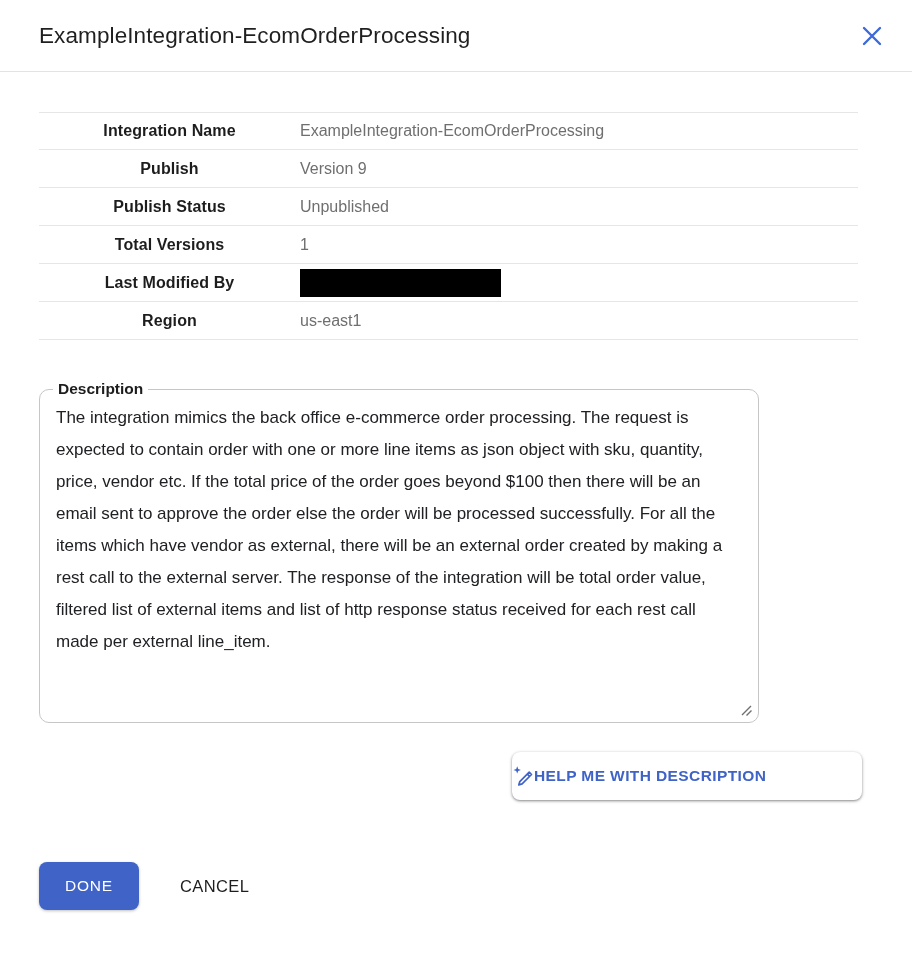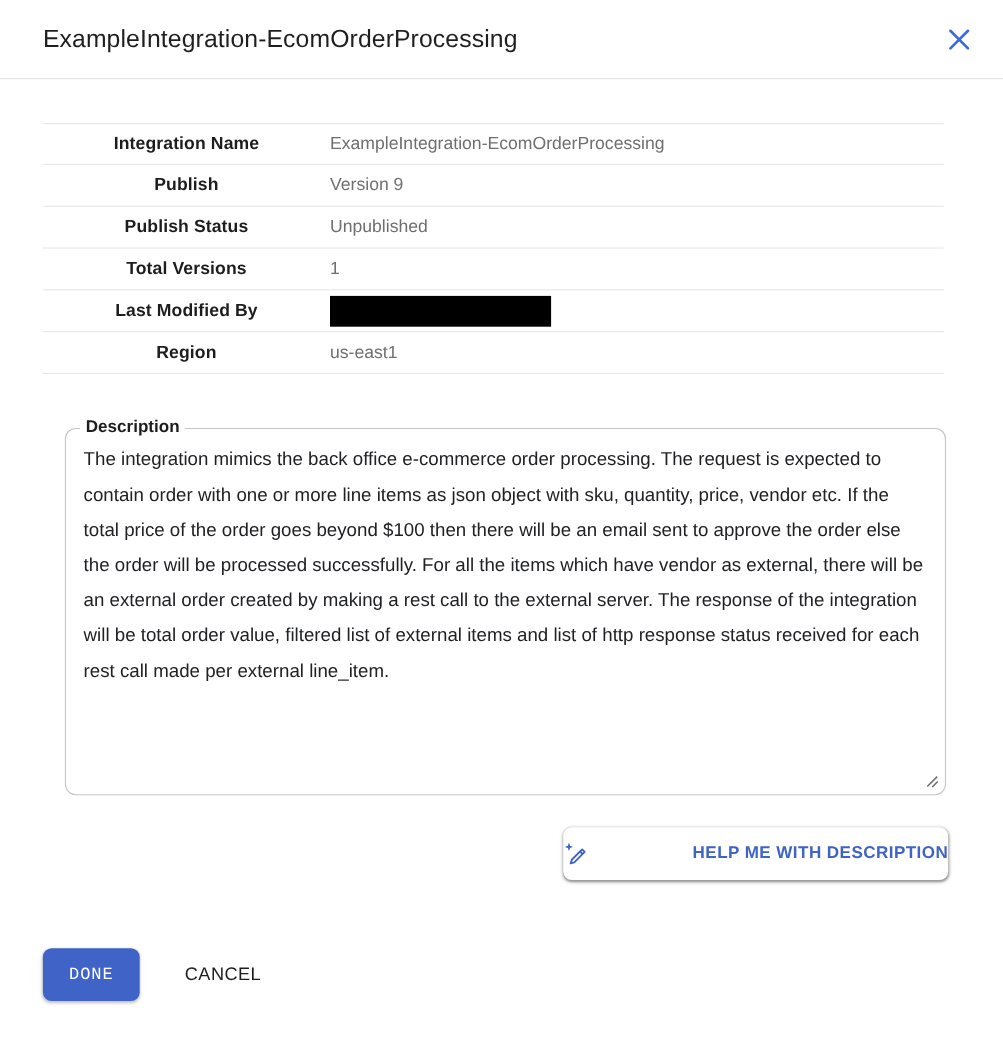--- a/index.html
+++ b/index.html
@@ -62,22 +62,22 @@
   }
   .redaction {
     width: 201px;
     height: 28px;
     background: #000000;
   }
 
   
   .desc-fieldset {
     position: relative;
-    margin: 40px 0 0 59px;
-    width: 801px;
+    margin: 40px 0 0 39px;
+    width: 720px;
     height: 343px;
     border: 1px solid #c6c6c6;
     border-radius: 10px;
     padding: 4px 4px 8px 4px;
   }
   .desc-fieldset legend {
     margin-left: 9px;
     padding: 0 5px;
     font-size: 15.5px;
     font-weight: 700;
@@ -108,22 +108,21 @@
 
   
   .help-row {
     display: flex;
     justify-content: flex-end;
     margin: 29px 50px 0 0;
   }
   .help-btn {
     display: flex;
     align-items: center;
-    justify-content: space-between;
-    gap: 11px;
+    justify-content: flex-start;
     width: 350px;
     height: 48px;
     background: #ffffff;
     border: none;
     border-radius: 8px;
     box-shadow: 0 1px 2px rgba(0,0,0,0.30), 0 1px 3px 1px rgba(0,0,0,0.15);
     color: #3f63c6;
     font-family: "Liberation Sans", sans-serif;
     font-size: 15.5px;
     font-weight: 700;
@@ -132,27 +131,27 @@
   }
 
   
   .actions-row {
     display: flex;
     align-items: center;
     margin: 62px 0 0 39px;
     gap: 41px;
   }
   .done-btn {
-    width: 88px;
+    width: 100px;
     height: 48px;
     background: #3f63c7;
     color: #ffffff;
     border: none;
     border-radius: 8px;
-    font-family: Liberation Mono, monospace;
+    font-family: Liberation Sans, sans-serif;
     font-size: 15.5px;
     font-weight: 500;
     letter-spacing: 0.8px;
     box-shadow: 0 1px 3px rgba(0,0,0,0.25);
     cursor: pointer;
   }
   .cancel-btn {
     background: none;
     border: none;
     font-family: "Liberation Sans", sans-serif;

